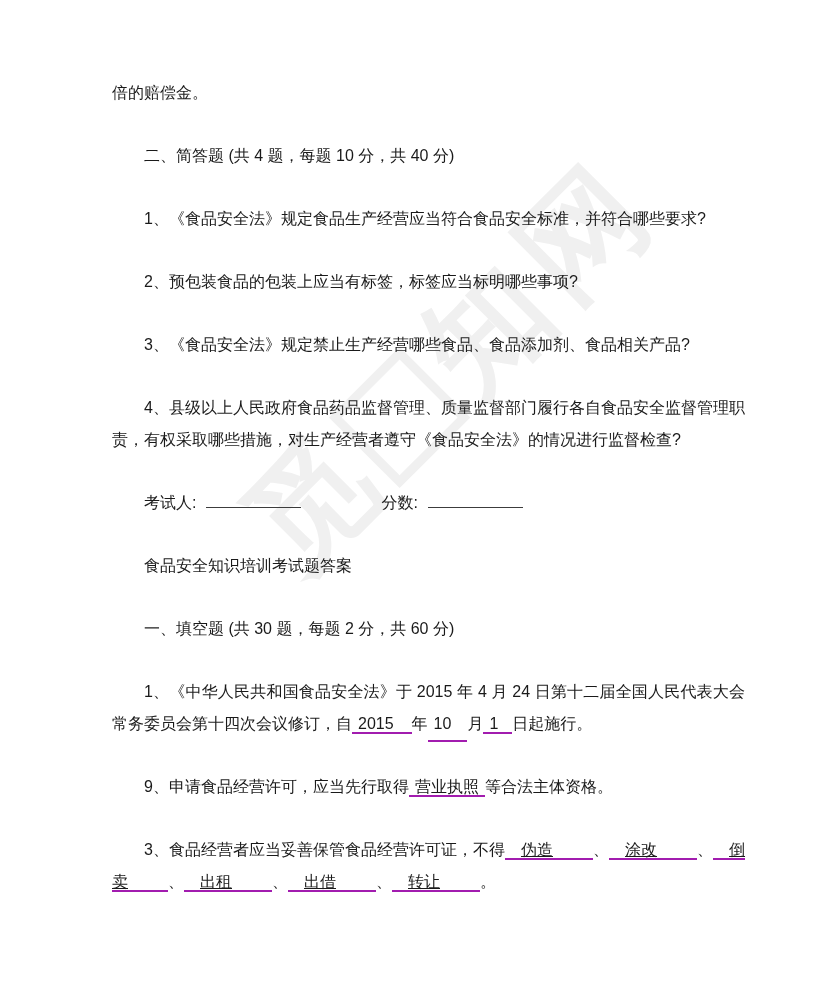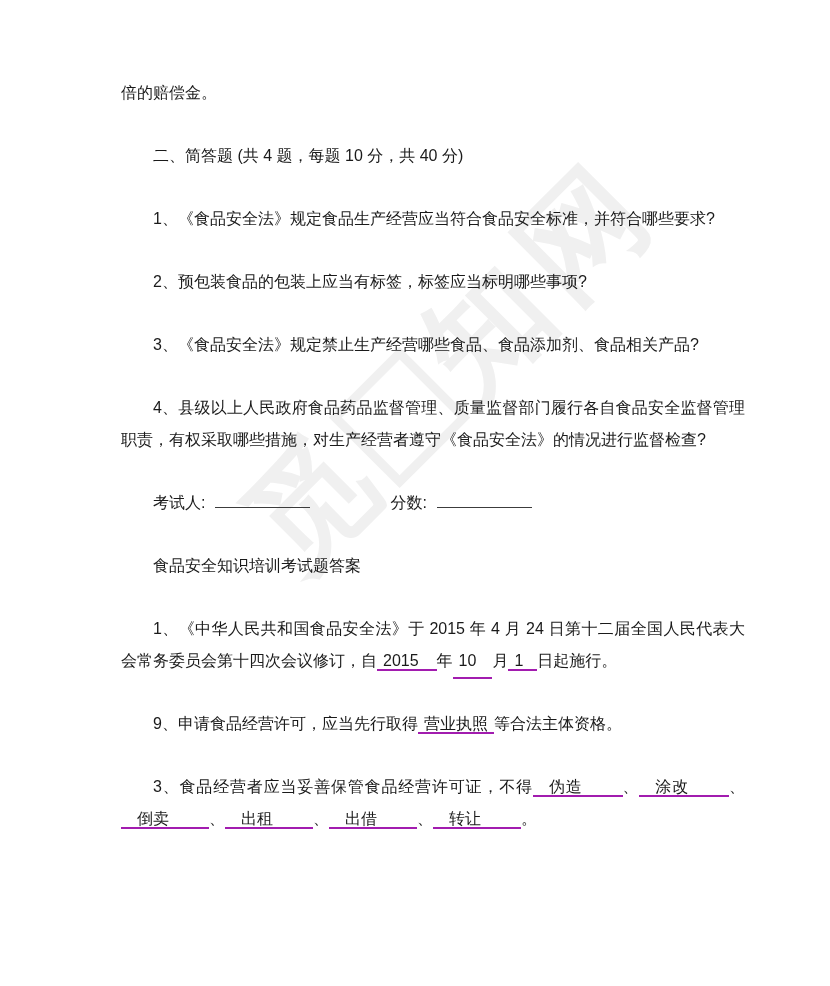--- a/index.html
+++ b/index.html
@@ -16,35 +16,35 @@
     display:flex; align-items:center; justify-content:center; gap:14px;
     transform:rotate(-45deg);
     color:#f0f0f0; font-weight:bold; font-size:120px;
     user-select:none; pointer-events:none; white-space:nowrap;
   }
   .wm-diamond { display:inline-block; width:82px; height:82px; border:9px solid; }
 
   
   .content { position:absolute; left:105px; top:77px; width:640px; }
   p {
-    margin:0 0 31px 16px;
+    margin:0 0 31px 7px;
     font-size:16px; line-height:32px;
     text-align:justify; text-justify:inter-ideograph;
     word-break:break-all;
   }
   .ind { text-indent:32px; }
   .bold { font-weight:normal; }
 
   
   .bl { border-bottom:2px solid #a21caf; }
   .bl-year  { padding:0 18px 0 6px; }
   .bl-month { padding:0 16px 8px 6px; }
   .bl-day   { padding:0 14px 0 6px; }
   .bl-ans   { padding:0 6px; }
-  .bl-word  { padding:0 40px 0 16px; }
+  .bl-word  { padding:0 40px 0 16px;text-decoration:underline; }
 
   
   .fillline {
     display:inline-block; width:95px; height:16px;
     border-bottom:1.5px solid #3c3c3c; vertical-align:baseline;
     margin-left:10px;
   }
   .fillline.first { margin-right:80px; }
 </style>
 </head>
@@ -70,20 +70,21 @@
     <p class="bold ind">2、预包装食品的包装上应当有标签，标签应当标明哪些事项?</p>
 
     <p class="bold ind">3、《食品安全法》规定禁止生产经营哪些食品、食品添加剂、食品相关产品?</p>
 
     <p class="bold ind">4、县级以上人民政府食品药品监督管理、质量监督部门履行各自食品安全监督管理职责，有权采取哪些措施，对生产经营者遵守《食品安全法》的情况进行监督检查?</p>
 
     <p class="bold ind"><span>考试人:</span><span class="fillline first"></span><span>分数:</span><span class="fillline"></span></p>
 
     <p class="bold ind">食品安全知识培训考试题答案</p>
 
+    <p class="bold ind">一、填空题 (共 30 题，每题 2 分，共 60 分)</p>
 
     <p class="ind"><span>1、《中华人民共和国食品安全法》于 2015 年 4 月 24 日第十二届全国人民代表大会常务委员会第十四次会议修订，自</span><span class="bl bl-year">2015</span><span>年</span><span class="bl bl-month">10</span><span>月</span><span class="bl bl-day">1</span><span>日起施行。</span></p>
 
     <p class="ind"><span>9、申请食品经营许可，应当先行取得</span><span class="bl bl-ans">营业执照</span><span>等合法主体资格。</span></p>
 
     <p class="ind"><span>3、食品经营者应当妥善保管食品经营许可证，不得</span><span class="bl bl-word">伪造</span><span>、</span><span class="bl bl-word">涂改</span><span>、</span><span class="bl bl-word">倒卖</span><span>、</span><span class="bl bl-word">出租</span><span>、</span><span class="bl bl-word">出借</span><span>、</span><span class="bl bl-word">转让</span><span>。</span></p>
 
   </div>
 </div>
 

